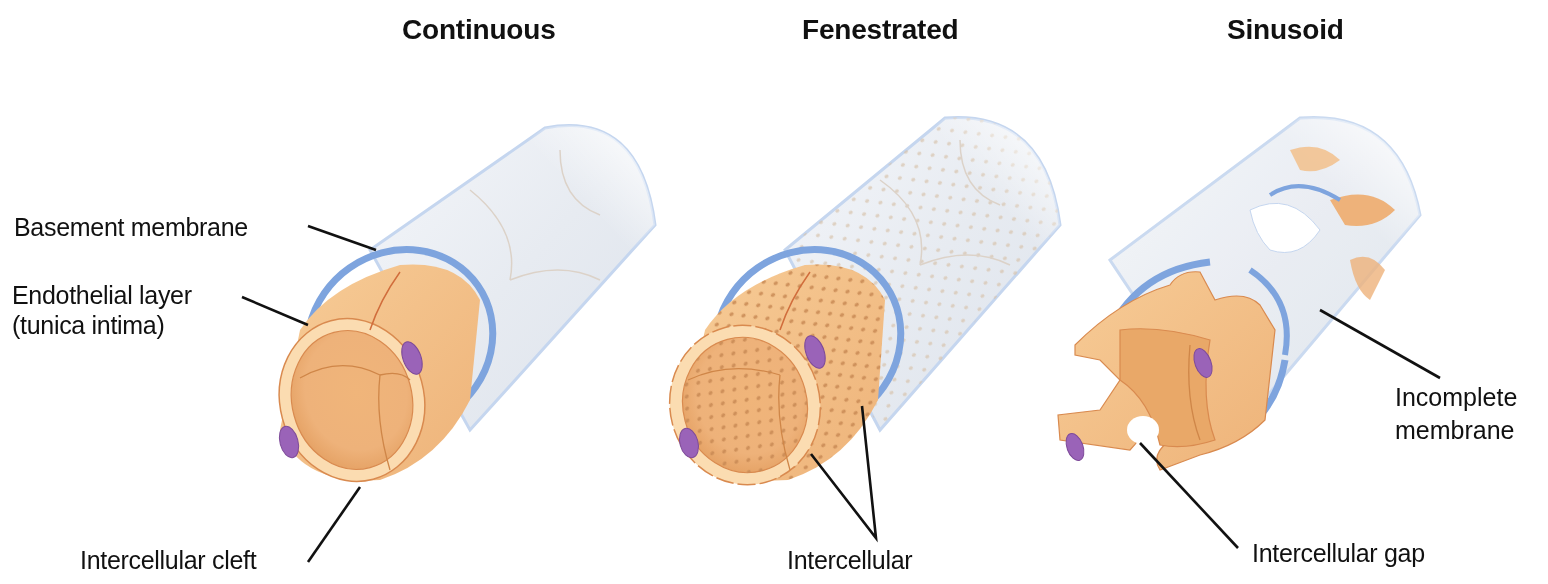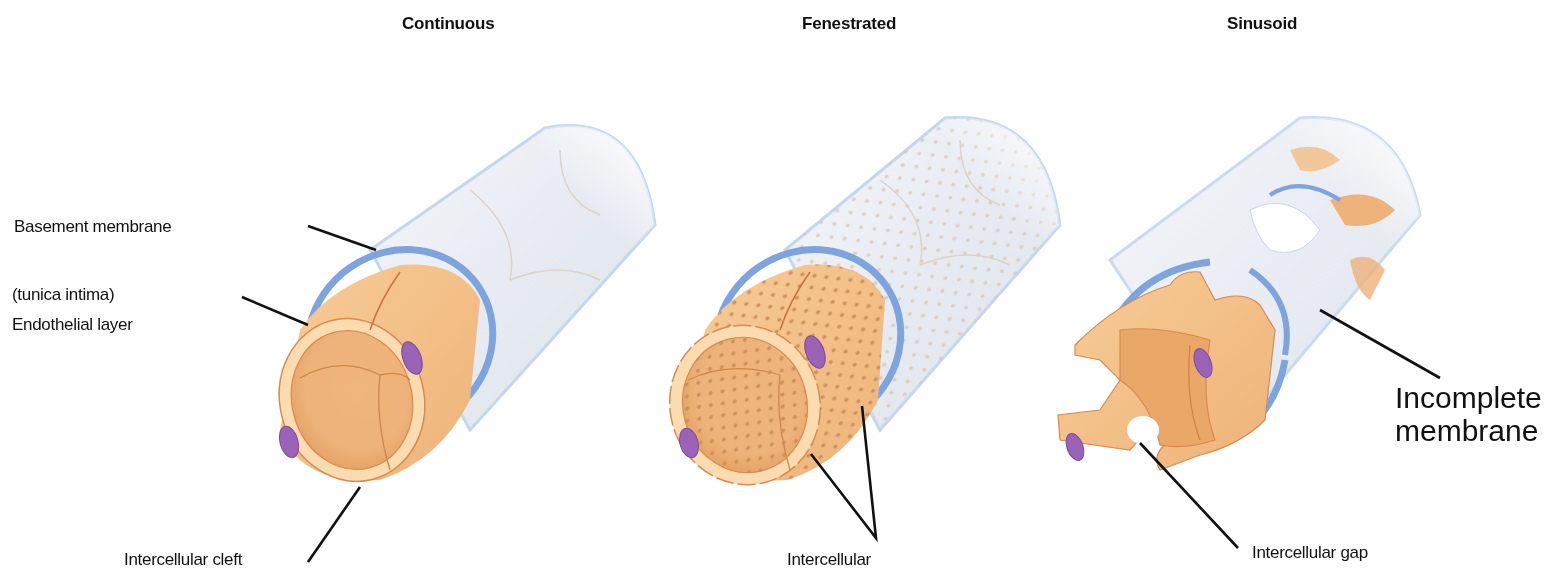--- a/index.html
+++ b/index.html
@@ -1,20 +1,20 @@
 <!DOCTYPE html>
 <html><head>
   <meta charset="utf-8">
   <style>
     html, body { margin: 0; padding: 0; background: #ffffff; }
     body { width: 1548px; height: 584px; position: relative; overflow: hidden;
            font-family: "Liberation Sans", sans-serif; color: #111; }
-    .title { position: absolute; top: 14px; font-weight: bold; font-size: 17px; letter-spacing: -0.2px; }
-    .label { position: absolute; font-size: 17px; line-height: 30px; white-space: nowrap; letter-spacing: -0.3px; }
-    .label-multi { position: absolute; font-size: 30px; line-height: 33px; }
+    .title { position: absolute; top: 14px; font-weight: bold; font-size: 28px; letter-spacing: -0.2px; }
+    .label { position: absolute; font-size: 25px; line-height: 30px; white-space: nowrap; letter-spacing: -0.3px; }
+    .label-multi { position: absolute; font-size: 25px; line-height: 33px; }
     svg.art { position: absolute; left: 0; top: 0; }
   </style>
 </head>
 <body>
 
 <div class="title" style="left:402px;">Continuous</div>
 <div class="title" style="left:802px;">Fenestrated</div>
 <div class="title" style="left:1227px;">Sinusoid</div>
 
 <svg class="art" width="1548" height="584" viewBox="0 0 1548 584">
@@ -115,22 +115,22 @@
     <line x1="242" y1="297" x2="308" y2="325"></line>
     <line x1="308" y1="562" x2="360" y2="487"></line>
     <polyline points="811,454 876,538 862,406"></polyline>
     <line x1="1320" y1="310" x2="1440" y2="378"></line>
     <line x1="1140" y1="443" x2="1238" y2="548"></line>
   </g>
 </svg>
 
 <div class="label" style="left:14px; top:212px;">Basement membrane</div>
 <div class="label" style="left:12px; top:280px;">
+  <div>Endothelial layer</div>
   <div>(tunica intima)</div>
-  <div>Endothelial layer</div>
 </div>
-<div class="label" style="left:80px; top:545px;margin-left:44px;">Intercellular cleft</div>
+<div class="label" style="left:80px; top:545px;">Intercellular cleft</div>
 <div class="label" style="left:787px; top:545px;">Intercellular</div>
 <div class="label-multi" style="left:1395px; top:381px;">
   <div>Incomplete</div>
   <div>membrane</div>
 </div>
 <div class="label" style="left:1252px; top:538px;">Intercellular gap</div>
 
 </body></html>

